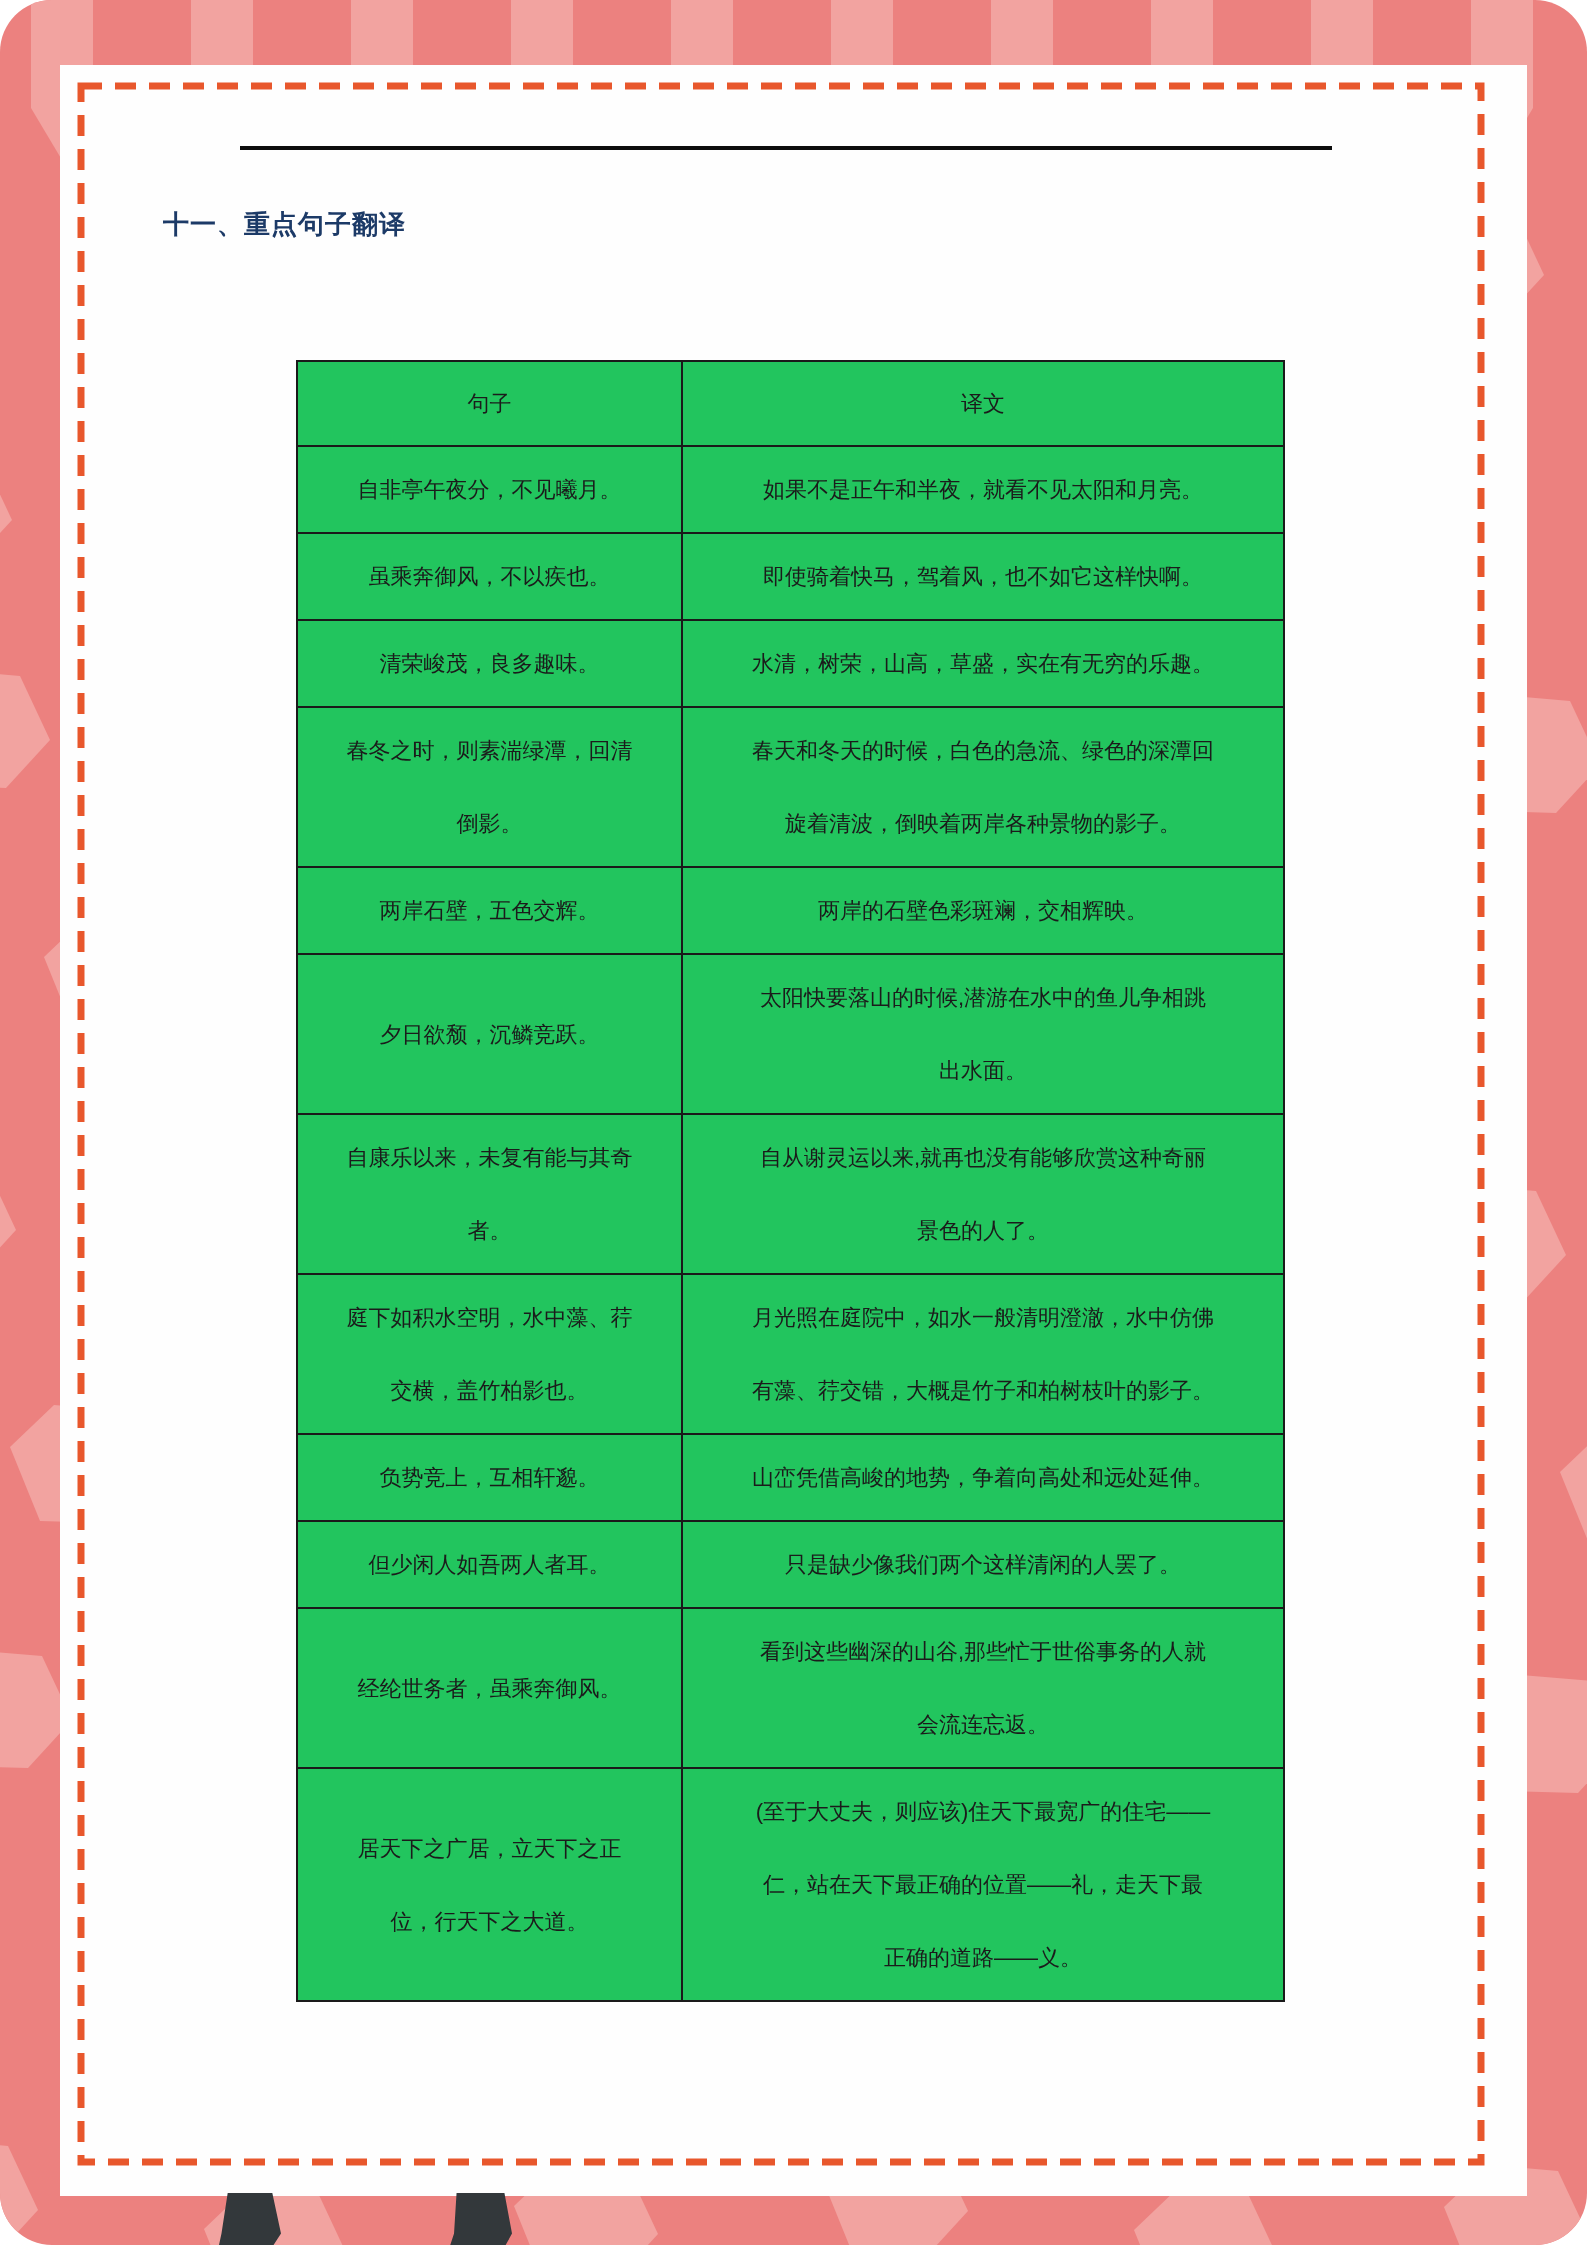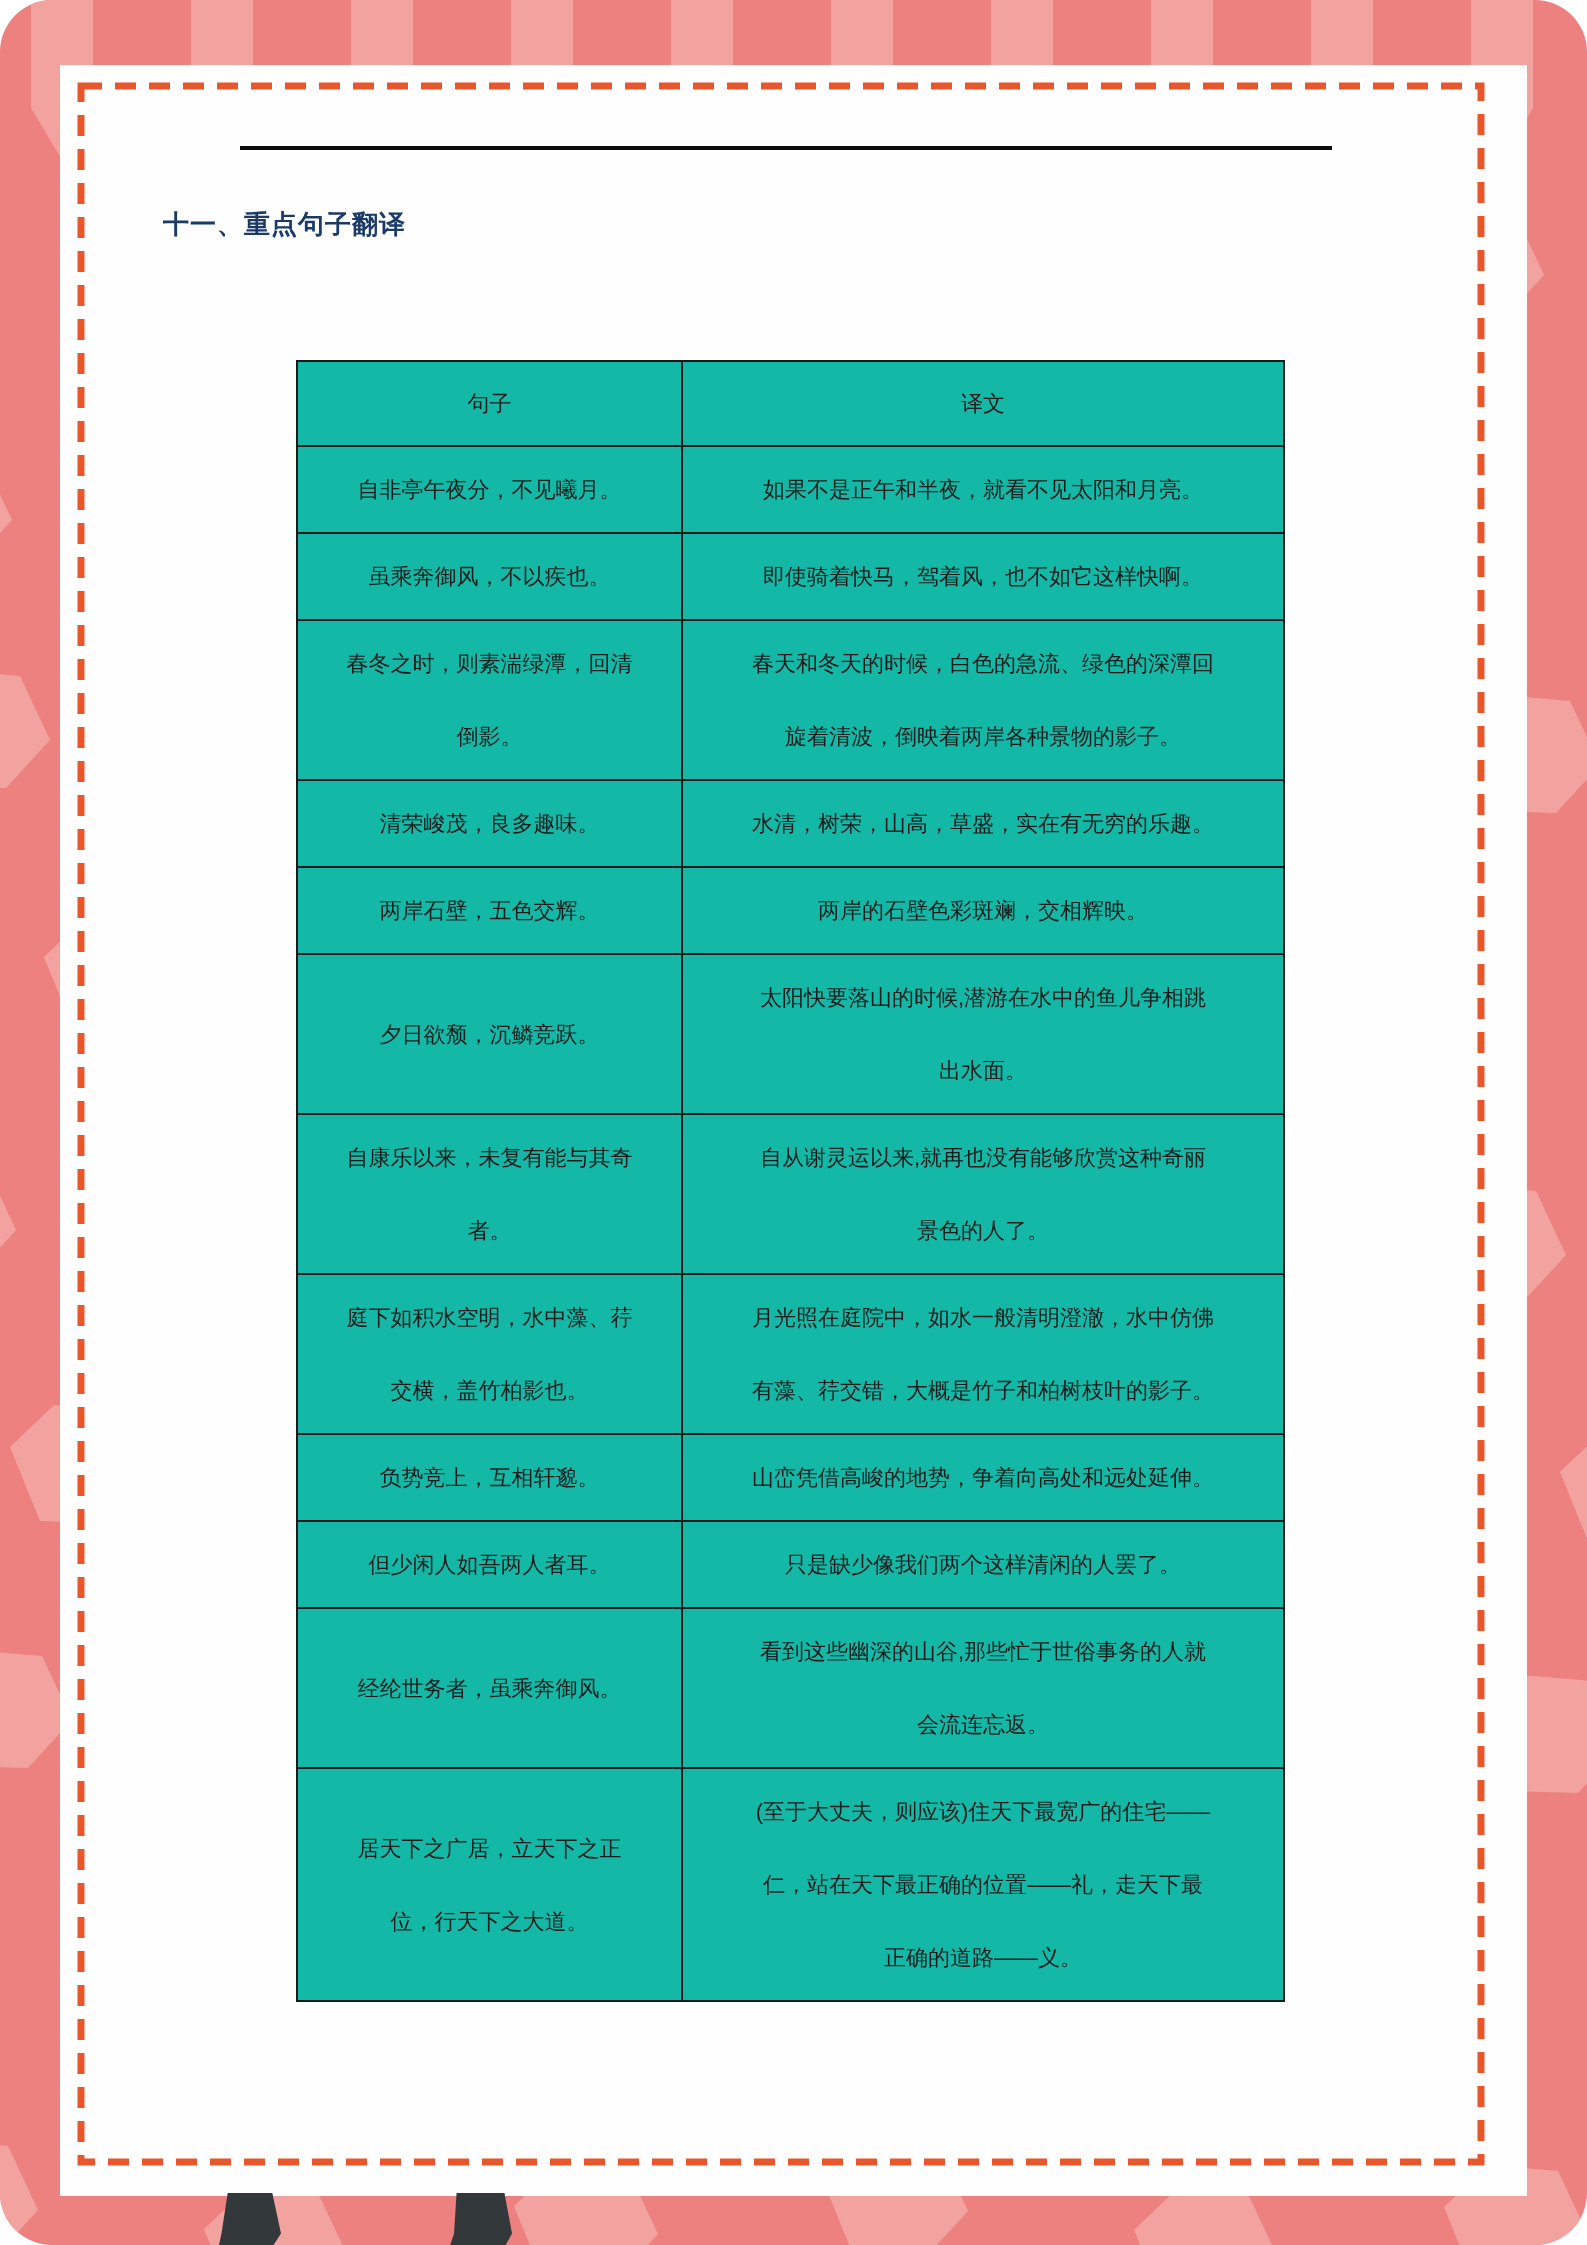--- a/index.html
+++ b/index.html
@@ -6,21 +6,21 @@
   .stage{position:relative;width:1587px;height:2245px;overflow:hidden;
          font-family:"Liberation Sans",sans-serif;}
   .canvas{position:absolute;inset:0;border-radius:52px;overflow:hidden;background:#EC817F;}
   .canvas svg{position:absolute;inset:0;}
   .page{position:absolute;left:60px;top:65px;width:1467px;height:2131px;background:#FEFEFE;}
   .dash-border{position:absolute;left:0;top:0;pointer-events:none;}
   .rule{position:absolute;left:240px;top:146px;width:1092px;height:4px;background:#0d0d0d;}
   .title{position:absolute;left:163px;top:207px;font-size:26px;font-weight:bold;
          color:#1C3A67;letter-spacing:1px;}
   .tbl-wrap{position:absolute;left:296px;top:360px;}
-  table{border-collapse:collapse;table-layout:fixed;width:987px;background:#14b8a6;}
+  table{border-collapse:collapse;table-layout:fixed;width:987px;background:#22c55e;}
   td,th{border:2px solid #1a1a1a;font-size:22px;font-weight:normal;color:#1b1b1b;
         text-align:center;vertical-align:middle;padding:6px 14px;
         line-height:73px;white-space:pre-line;}
   th{line-height:71px;}
   .col-sentence{width:385px;}
   .col-translation{width:602px;}
   .leg{position:absolute;background:#33383B;}
   .leg-1{left:219px;top:2193px;width:62px;height:52px;
          clip-path:polygon(14% 0,86% 0,100% 78%,88% 100%,0 100%,4% 78%);}
   .leg-2{left:449px;top:2193px;width:63px;height:52px;
@@ -127,28 +127,28 @@
       </tr>
       <tr>
         <td>自非亭午夜分，不见曦月。</td>
         <td>如果不是正午和半夜，就看不见太阳和月亮。</td>
       </tr>
       <tr>
         <td>虽乘奔御风，不以疾也。</td>
         <td>即使骑着快马，驾着风，也不如它这样快啊。</td>
       </tr>
       <tr>
+        <td>清荣峻茂，良多趣味。</td>
+        <td>水清，树荣，山高，草盛，实在有无穷的乐趣。</td>
+      </tr>
+      <tr>
         <td>春冬之时，则素湍绿潭，回清
 倒影。</td>
         <td>春天和冬天的时候，白色的急流、绿色的深潭回
 旋着清波，倒映着两岸各种景物的影子。</td>
-      </tr>
-      <tr>
-        <td>清荣峻茂，良多趣味。</td>
-        <td>水清，树荣，山高，草盛，实在有无穷的乐趣。</td>
       </tr>
       <tr>
         <td>两岸石壁，五色交辉。</td>
         <td>两岸的石壁色彩斑斓，交相辉映。</td>
       </tr>
       <tr>
         <td>夕日欲颓，沉鳞竞跃。</td>
         <td>太阳快要落山的时候,潜游在水中的鱼儿争相跳
 出水面。</td>
       </tr>

